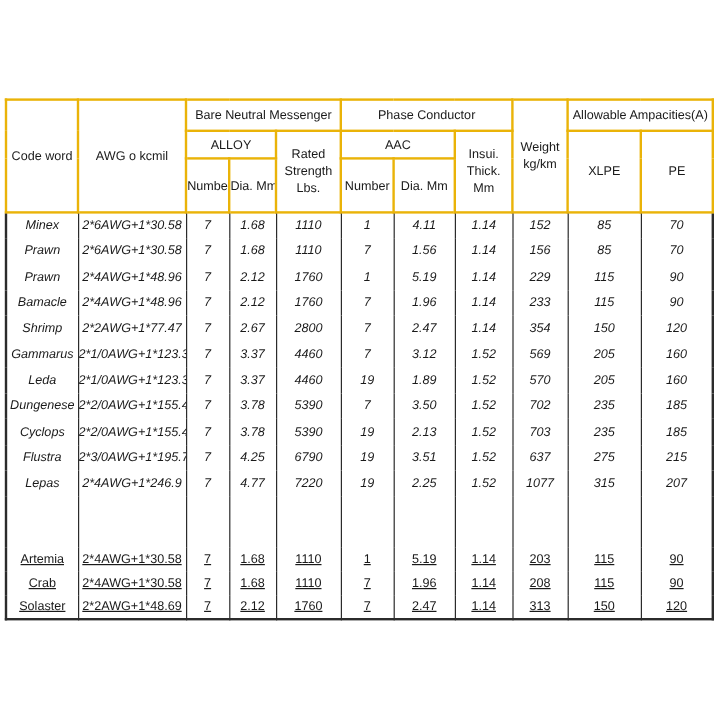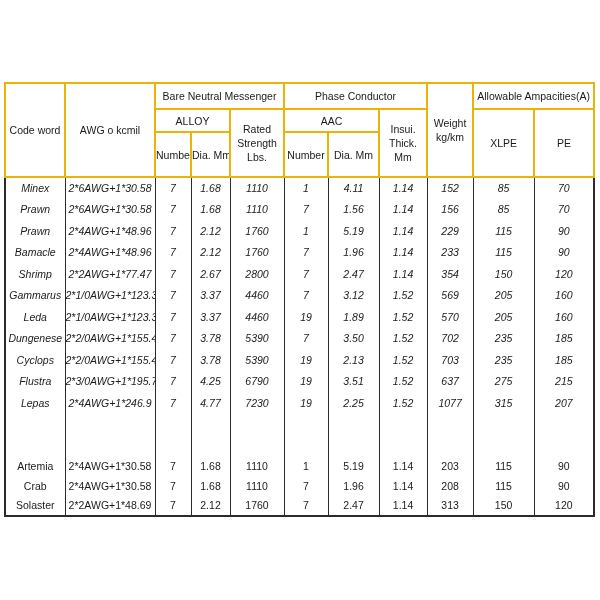--- a/index.html
+++ b/index.html
@@ -48,21 +48,21 @@
   tr.h3 { height: 45px; }
   .pre { white-space: pre-line !important; }
   
   table.spec tbody td {
     border-left: 1px solid #2b2b2b;
     border-right: 1px solid #2b2b2b;
     border-top: none;
     border-bottom: none;
   }
   tbody tr.data-row  { height: 21.5px; font-style: italic; }
-  tbody tr.data-row2 { height: 20px; }
+  tbody tr.data-row2 { height: 20px; text-decoration: underline; }
   tbody tr.spacer-row { height: 42px; }
 </style>
 </head>
 <body>
 
 <div class="page">
   <div class="table-wrap">
     <table class="spec">
       <colgroup>
         <col style="width:60px">
@@ -235,21 +235,21 @@
             <td>1.52</td>
             <td>637</td>
             <td>275</td>
             <td>215</td>
           </tr>
           <tr class="data-row">
             <td>Lepas</td>
             <td>2*4AWG+1*246.9</td>
             <td>7</td>
             <td>4.77</td>
-            <td>7230</td>
+            <td>7220</td>
             <td>19</td>
             <td>2.25</td>
             <td>1.52</td>
             <td>1077</td>
             <td>315</td>
             <td>207</td>
           </tr>
         </tbody>
       <tbody>
         <tr class="spacer-row">

